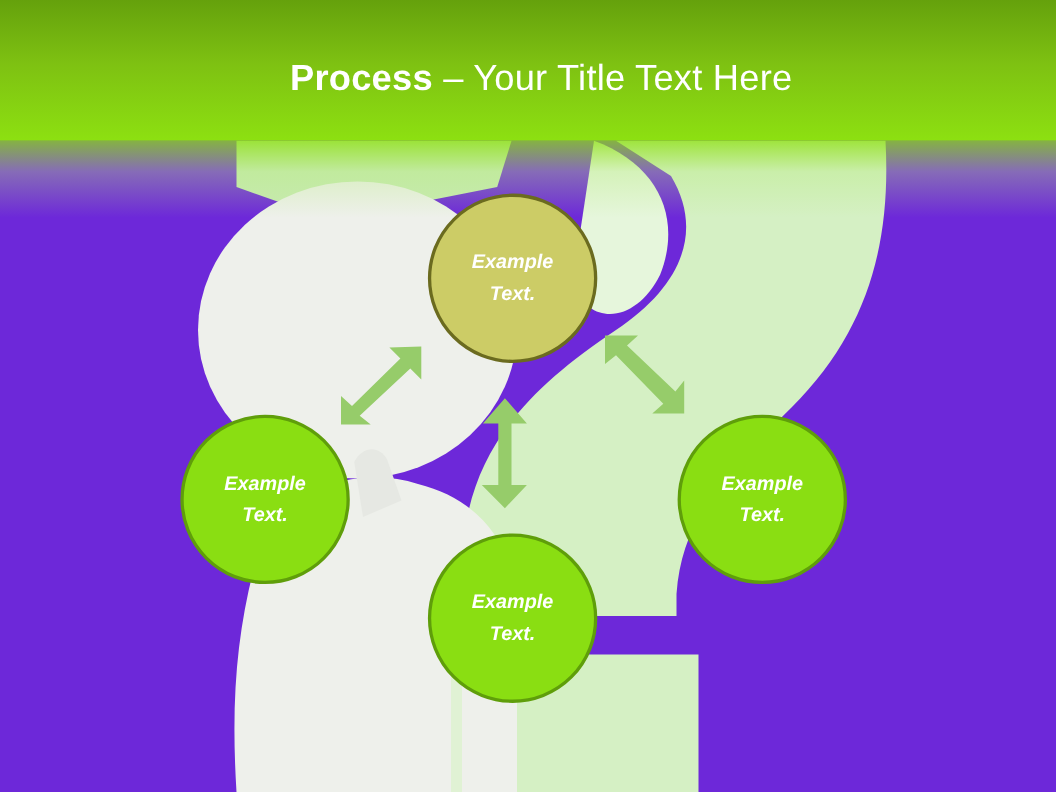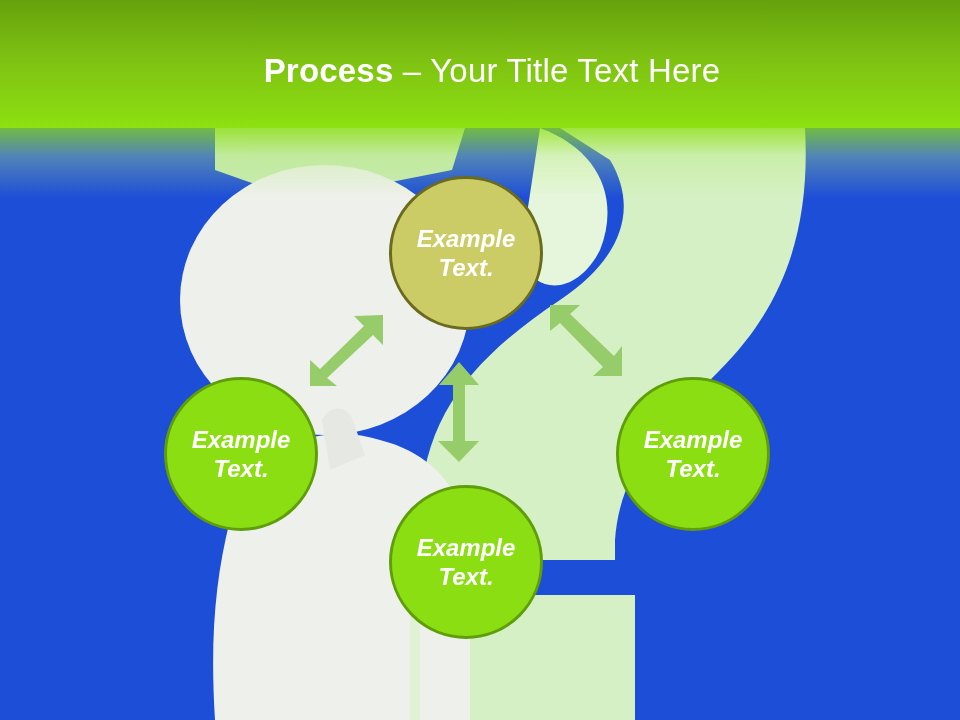--- a/index.html
+++ b/index.html
@@ -1,28 +1,28 @@
 <!DOCTYPE html>
 <html><head>
 <meta charset="utf-8">
 <style>
   html, body { margin:0; padding:0; }
   body { width:960px; height:720px; overflow:hidden; position:relative; background:#f8fdf2; font-family:"Liberation Sans", "DejaVu Sans", sans-serif; }
-  .slide { position:absolute; left:0; top:0; width:960px; height:720px; overflow:hidden; background:#1d4ed8; }
+  .slide { position:absolute; left:0; top:0; width:960px; height:720px; overflow:hidden; background:#6d28d9; }
   .bg-art { position:absolute; left:0; top:0; width:960px; height:720px; }
   .header { position:absolute; left:0; top:0; width:960px; height:128px;
     background:linear-gradient(to bottom, #65a10c 0%, #7ec112 45%, #8de011 100%); }
   .header-fade { position:absolute; left:0; top:128px; width:960px; height:70px;
     background:linear-gradient(to bottom, rgba(141,224,17,0.75) 0%, rgba(180,235,120,0.35) 40%, rgba(248,253,242,0) 100%); }
   .title { position:absolute; left:0; top:52px; width:984px; text-align:center; color:#ffffff; font-size:33px; letter-spacing:0.2px; white-space:nowrap; }
   .title b { font-weight:bold; }
   .title span.rest { font-weight:normal; }
   .node { position:absolute; width:154px; height:154px; border-radius:50%; box-sizing:border-box;
     display:flex; flex-direction:column; align-items:center; justify-content:center;
-    color:#ffffff; font-style:italic; font-weight:bold; font-size:24px; line-height:29px; text-align:center; }
+    color:#ffffff; font-style:italic; font-weight:bold; font-size:18px; line-height:29px; text-align:center; }
   .node.olive { background:#cccc66; border:3px solid #6b6b1f; }
   .node.green { background:#8ade12; border:3px solid #5f9e0a; }
   .arrow { position:absolute; left:0; top:0; width:960px; height:720px; pointer-events:none; }
 </style>
 </head>
 <body>
 
 <div class="slide">
 
   <svg class="bg-art" viewBox="0 0 960 720" xmlns="http://www.w3.org/2000/svg">

